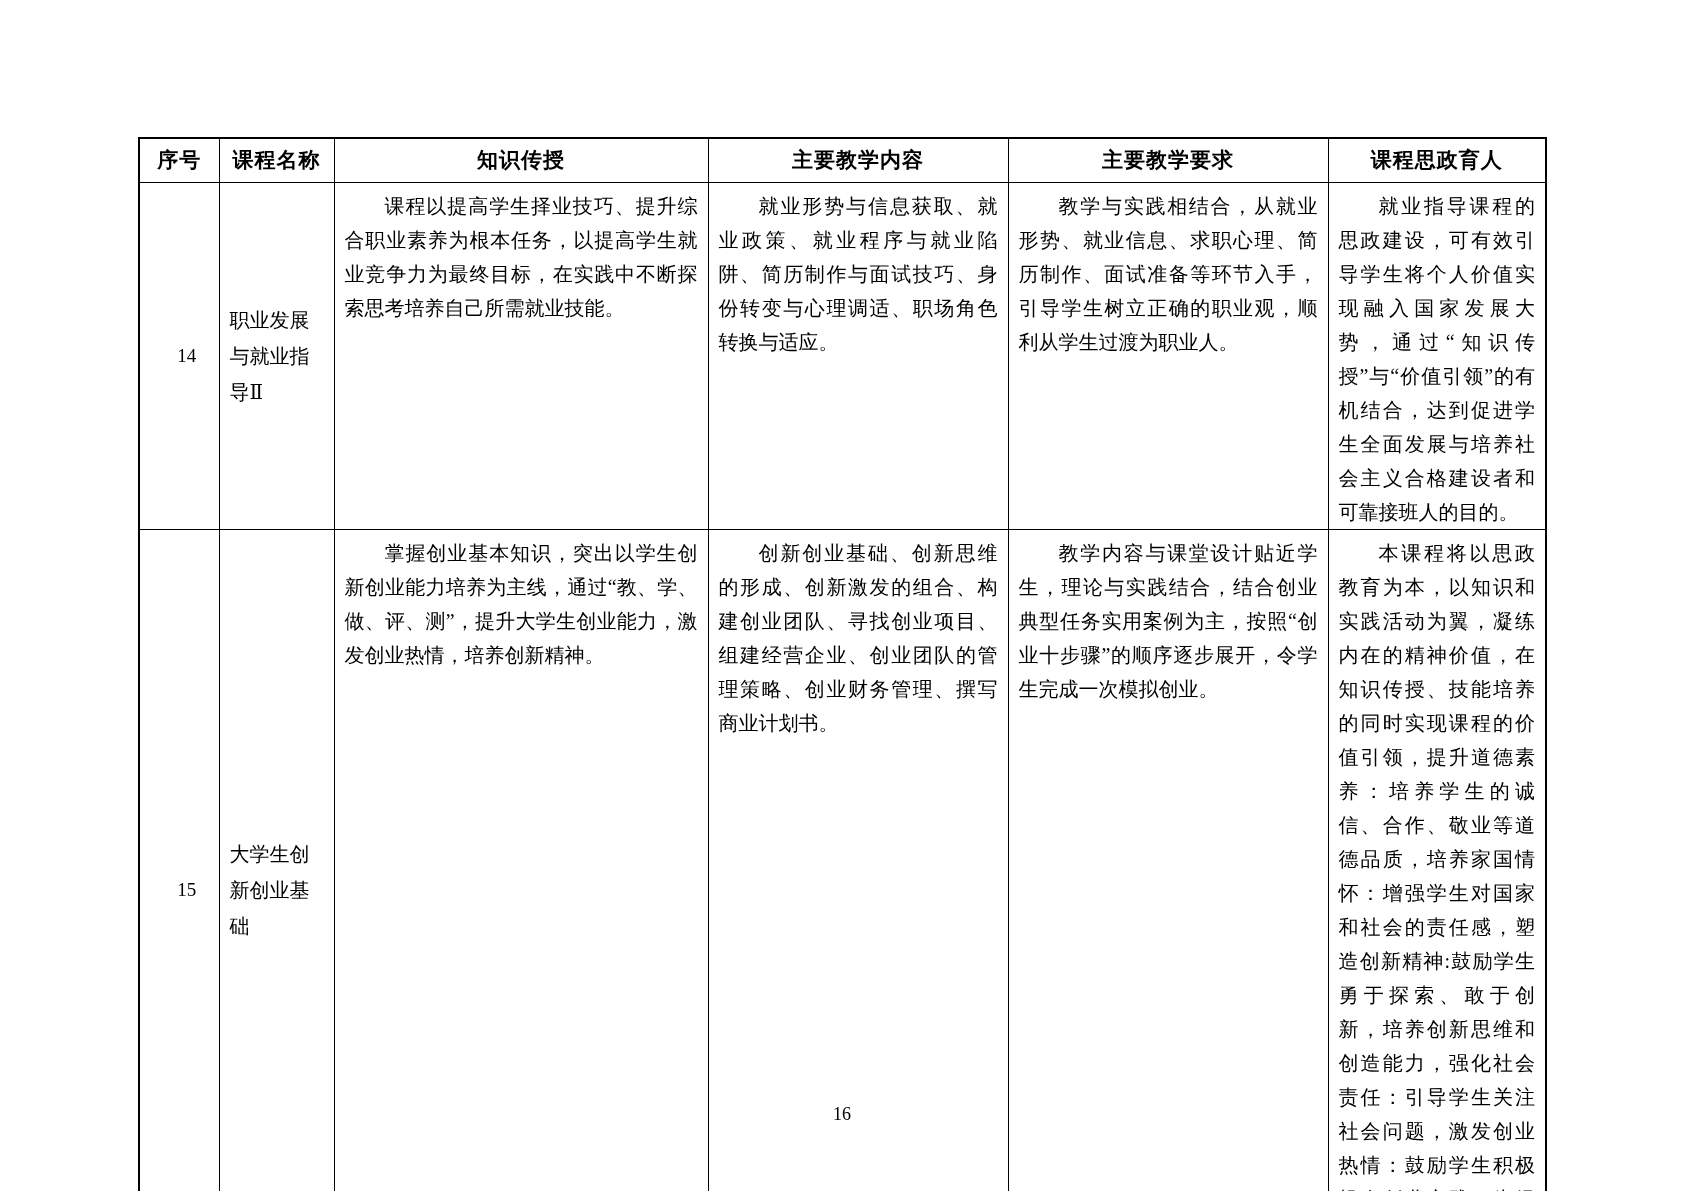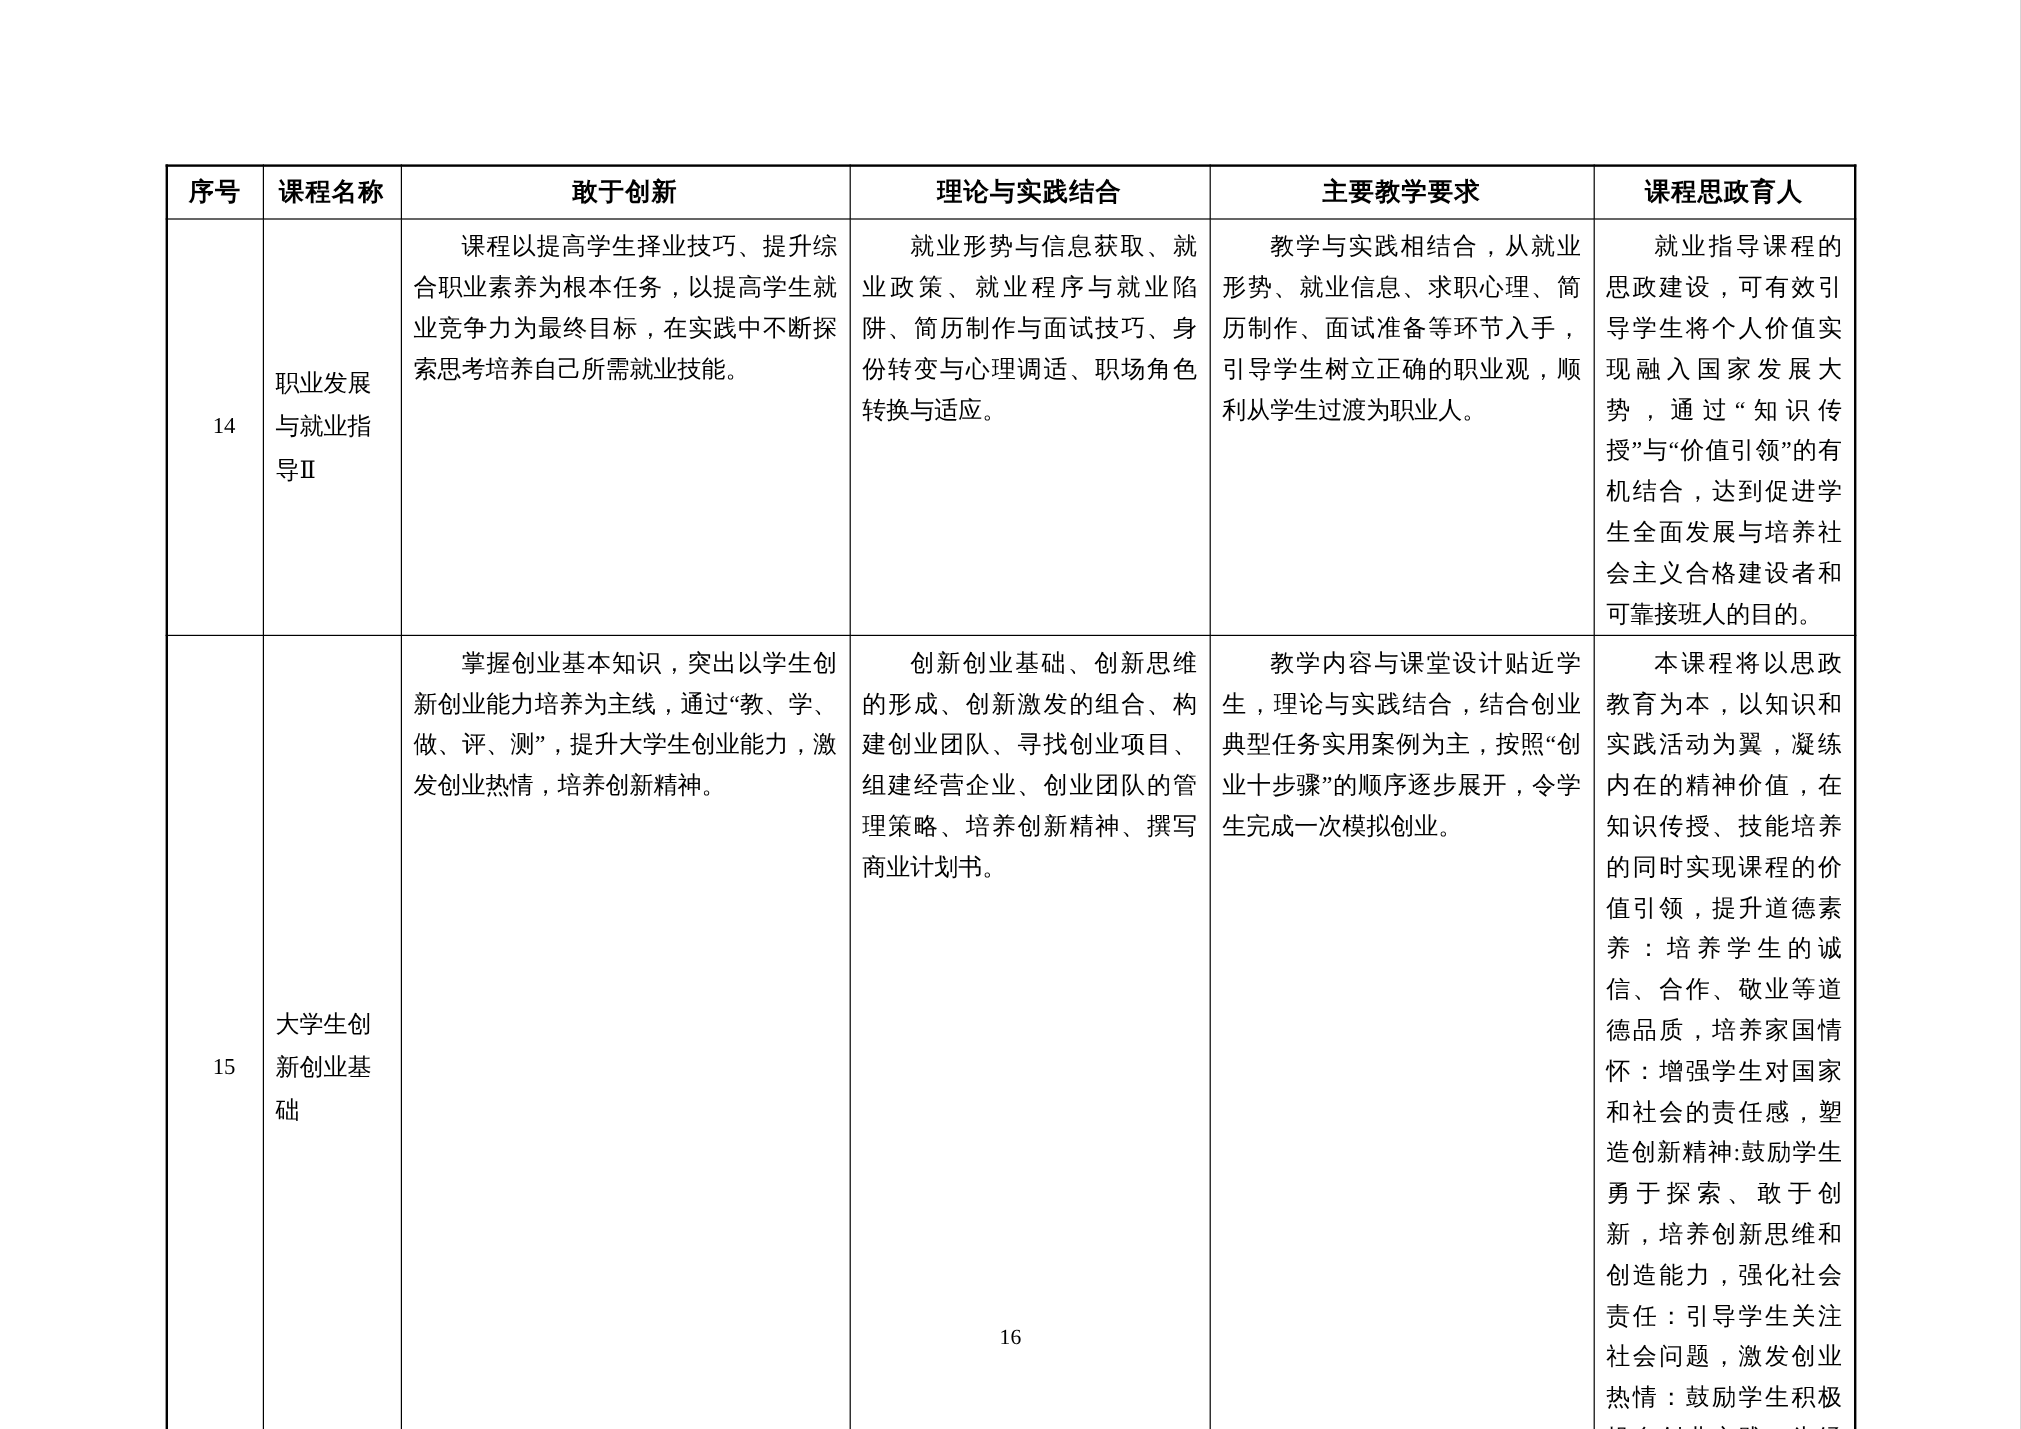--- a/index.html
+++ b/index.html
@@ -74,22 +74,22 @@
       <col style="width:115px">
       <col style="width:374px">
       <col style="width:300px">
       <col style="width:320px">
       <col style="width:218px">
     </colgroup>
     <thead>
       <tr>
         <th>序号</th>
         <th>课程名称</th>
-        <th>敢于创新</th>
-        <th>理论与实践结合</th>
+        <th>知识传授</th>
+        <th>主要教学内容</th>
         <th>主要教学要求</th>
         <th>课程思政育人</th>
       </tr>
     </thead>
     <tbody>
       <tr class="r14">
         <td class="no">14</td>
         <td class="name">职业发展与就业指导Ⅱ</td>
         <td class="para">
             <p>课程以提高学生择业技巧、提升综合职业素养为根本任务，以提高学生就业竞争力为最终目标，在实践中不断探索思考培养自己所需就业技能。</p>
@@ -104,21 +104,21 @@
             <p>就业指导课程的思政建设，可有效引导学生将个人价值实现融入国家发展大势，通过“知识传授”与“价值引领”的有机结合，达到促进学生全面发展与培养社会主义合格建设者和可靠接班人的目的。</p>
           </td>
       </tr>
       <tr class="r15">
         <td class="no">15</td>
         <td class="name">大学生创新创业基础</td>
         <td class="para">
             <p>掌握创业基本知识，突出以学生创新创业能力培养为主线，通过“教、学、做、评、测”，提升大学生创业能力，激发创业热情，培养创新精神。</p>
           </td>
         <td class="para">
-            <p>创新创业基础、创新思维的形成、创新激发的组合、构建创业团队、寻找创业项目、组建经营企业、创业团队的管理策略、培养创新精神、撰写商业计划书。</p>
+            <p>创新创业基础、创新思维的形成、创新激发的组合、构建创业团队、寻找创业项目、组建经营企业、创业团队的管理策略、创业财务管理、撰写商业计划书。</p>
           </td>
         <td class="para">
             <p>教学内容与课堂设计贴近学生，理论与实践结合，结合创业典型任务实用案例为主，按照“创业十步骤”的顺序逐步展开，令学生完成一次模拟创业。</p>
           </td>
         <td class="para">
             <p>本课程将以思政教育为本，以知识和实践活动为翼，凝练内在的精神价值，在知识传授、技能培养的同时实现课程的价值引领，提升道德素养：培养学生的诚信、合作、敬业等道德品质，培养家国情怀：增强学生对国家和社会的责任感，塑造创新精神:鼓励学生勇于探索、敢于创新，培养创新思维和创造能力，强化社会责任：引导学生关注社会问题，激发创业热情：鼓励学生积极投身创业实践，为经济发展注入新活力。</p>
           </td>
       </tr>
 
     </tbody>

